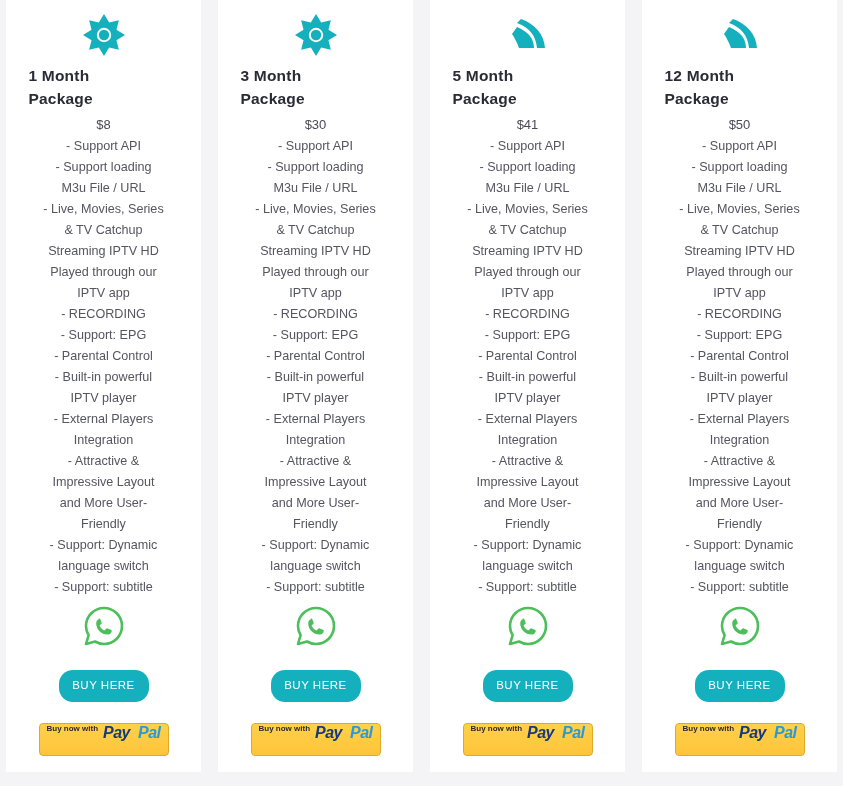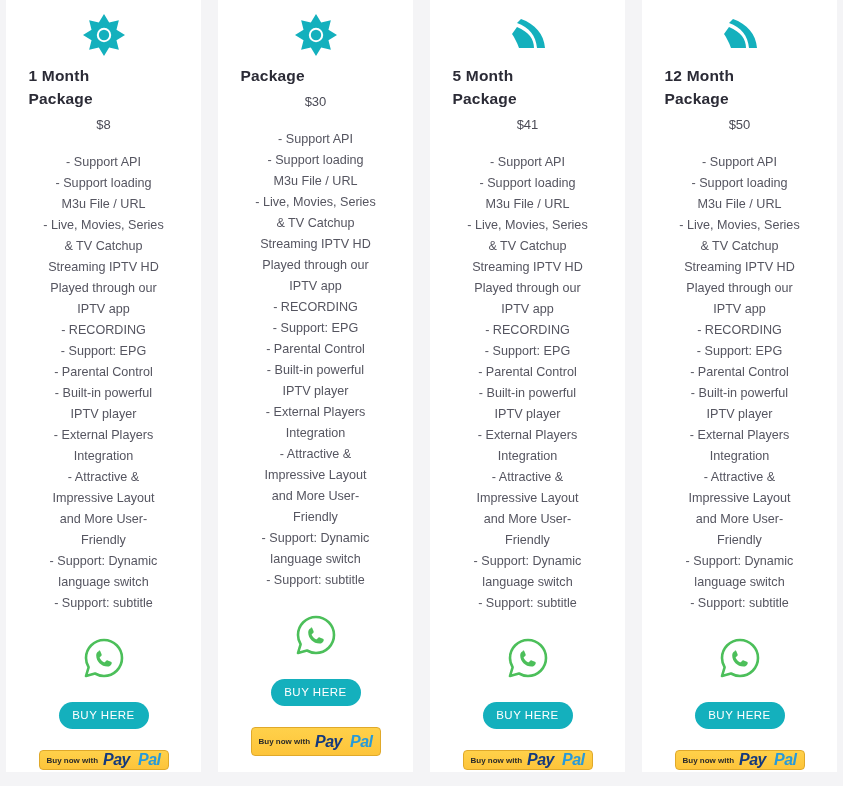--- a/index.html
+++ b/index.html
@@ -79,21 +79,21 @@
     font-family: "Liberation Sans", sans-serif;
     font-size: 13px;
     color: #4a4a55;
     text-align: center;
     line-height: 21px;
     margin-bottom: 1px;
   }
 
   .feature-list {
     list-style: none;
-    margin: 16px;
+    margin: 0;
     padding: 0;
     width: 168px;
     text-align: center;
   }
   .feature-item {
     font-family: "Liberation Sans", sans-serif;
     font-size: 12.6px;
     color: #555560;
     line-height: 21px;
     text-align: center;
@@ -132,21 +132,20 @@
   }
 
   
   .paypal-btn {
     width: 130px;
     height: 40px;
     border: 1px solid #e0a92a;
     border-radius: 4px;
     background: linear-gradient(#ffd14a, #fdc43a);
     display: flex;
-    align-items: center;
     justify-content: center;
     gap: 5px;
     cursor: pointer;
     margin-bottom: 16px;
     box-sizing: border-box;
   }
   .paypal-pre {
     font-family: "Liberation Sans", sans-serif;
     font-size: 8px;
     font-weight: bold;
@@ -231,20 +230,21 @@
       <div class="col-gap"></div>
       <div class="pricing-col">
         <div class="plan-icon">
           <svg width="46" height="46" viewBox="0 0 46 46">
             <polygon points="23.00,2.00 28.17,10.53 37.85,8.15 35.47,17.83 44.00,23.00 35.47,28.17 37.85,37.85 28.17,35.47 23.00,44.00 17.83,35.47 8.15,37.85 10.53,28.17 2.00,23.00 10.53,17.83 8.15,8.15 17.83,10.53" fill="#14b0bd"></polygon>
             <circle cx="23" cy="23" r="7.2" fill="#ffffff"></circle>
             <circle cx="23" cy="23" r="5.2" fill="#14b0bd"></circle>
           </svg>
         </div>
         <div class="plan-title">
+          <div>3 Month</div>
           <div>Package</div>
         </div>
         <div class="plan-price">$30</div>
         <ul class="feature-list">
           <li class="feature-item">- Support API</li>
           <li class="feature-item">- Support loading</li>
           <li class="feature-item">M3u File / URL</li>
           <li class="feature-item">- Live, Movies, Series</li>
           <li class="feature-item">&amp; TV Catchup</li>
           <li class="feature-item">Streaming IPTV HD</li>

